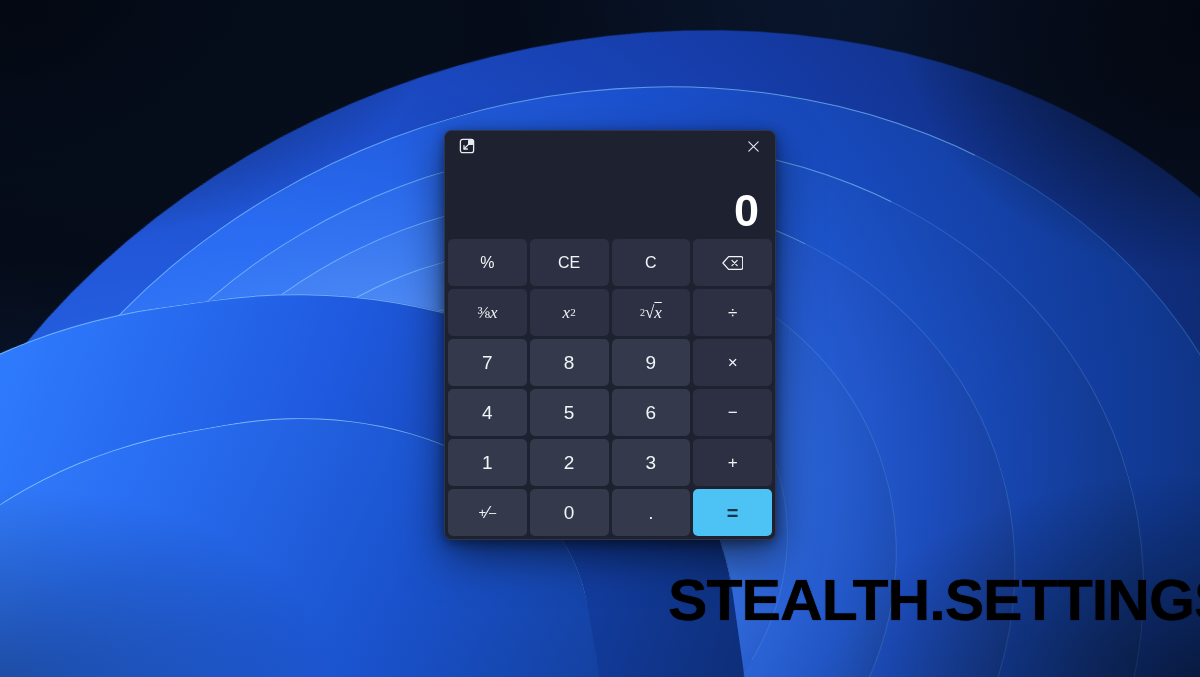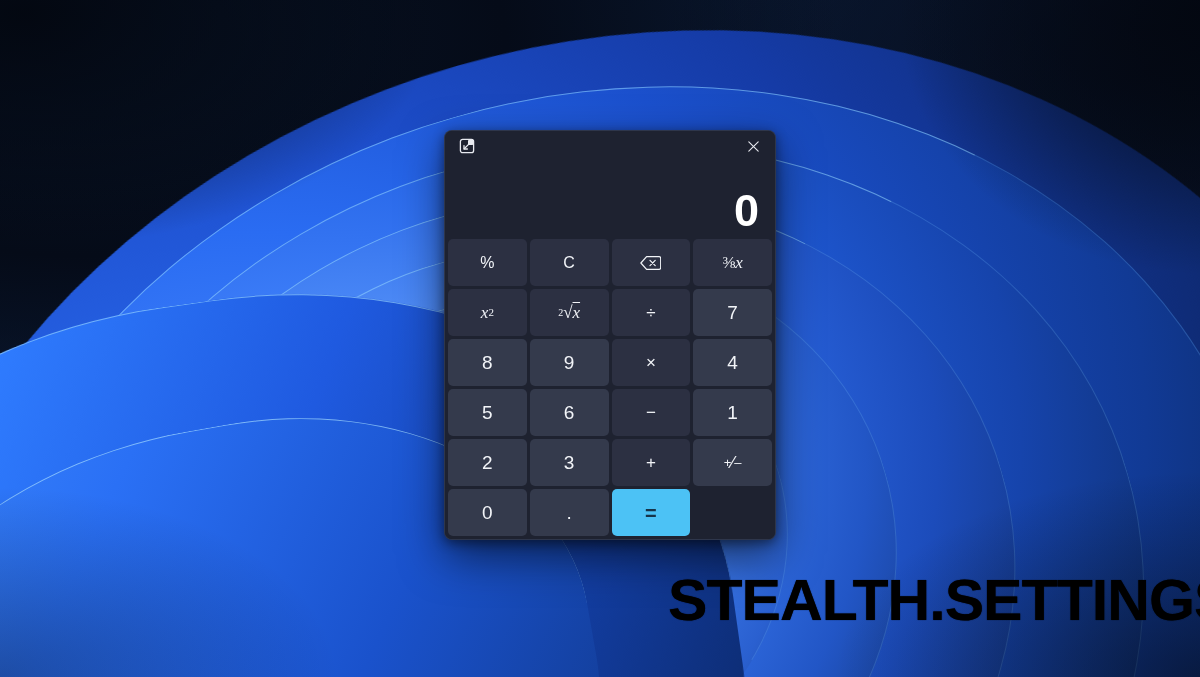--- a/index.html
+++ b/index.html
@@ -342,20 +342,21 @@
       </div>
     </div>
 
     <div class="display">
       <div class="display-value">0</div>
     </div>
 
     <div class="keypad">
 
       <button class="key">%</button>
+      <button class="key">CE</button>
       <button class="key">C</button>
       <button class="key" title="Backspace">
         <svg class="icon-svg" width="21" height="16" viewBox="0 0 21 16" aria-hidden="true">
           <path d="M6.6 1.6 L19.0 1.6 A1.7 1.7 0 0 1 20.7 3.3 L20.7 12.7 A1.7 1.7 0 0 1 19.0 14.4 L6.6 14.4 L0.9 8.0 Z" fill="none" stroke="#f2f4f8" stroke-width="1.25" stroke-linejoin="round"></path>
           <path d="M10.0 5.4 L15.2 10.6 M15.2 5.4 L10.0 10.6" stroke="#f2f4f8" stroke-width="1.25" stroke-linecap="round"></path>
         </svg>
       </button>
 
       <button class="key">
         <span class="mathup">⅜</span>

